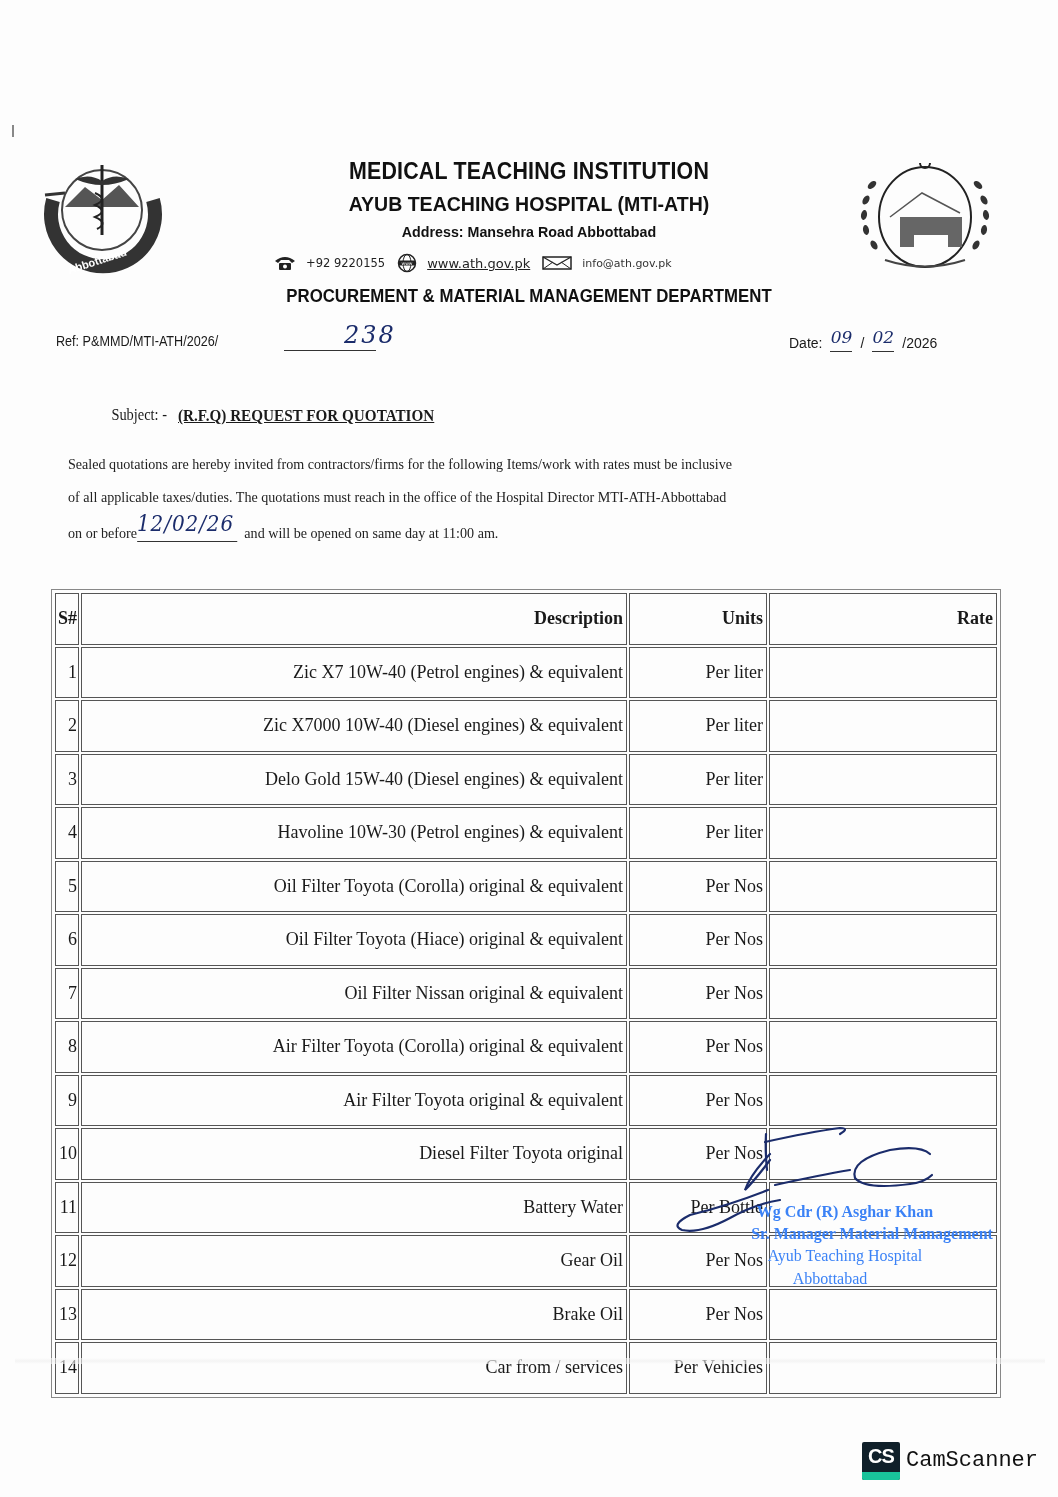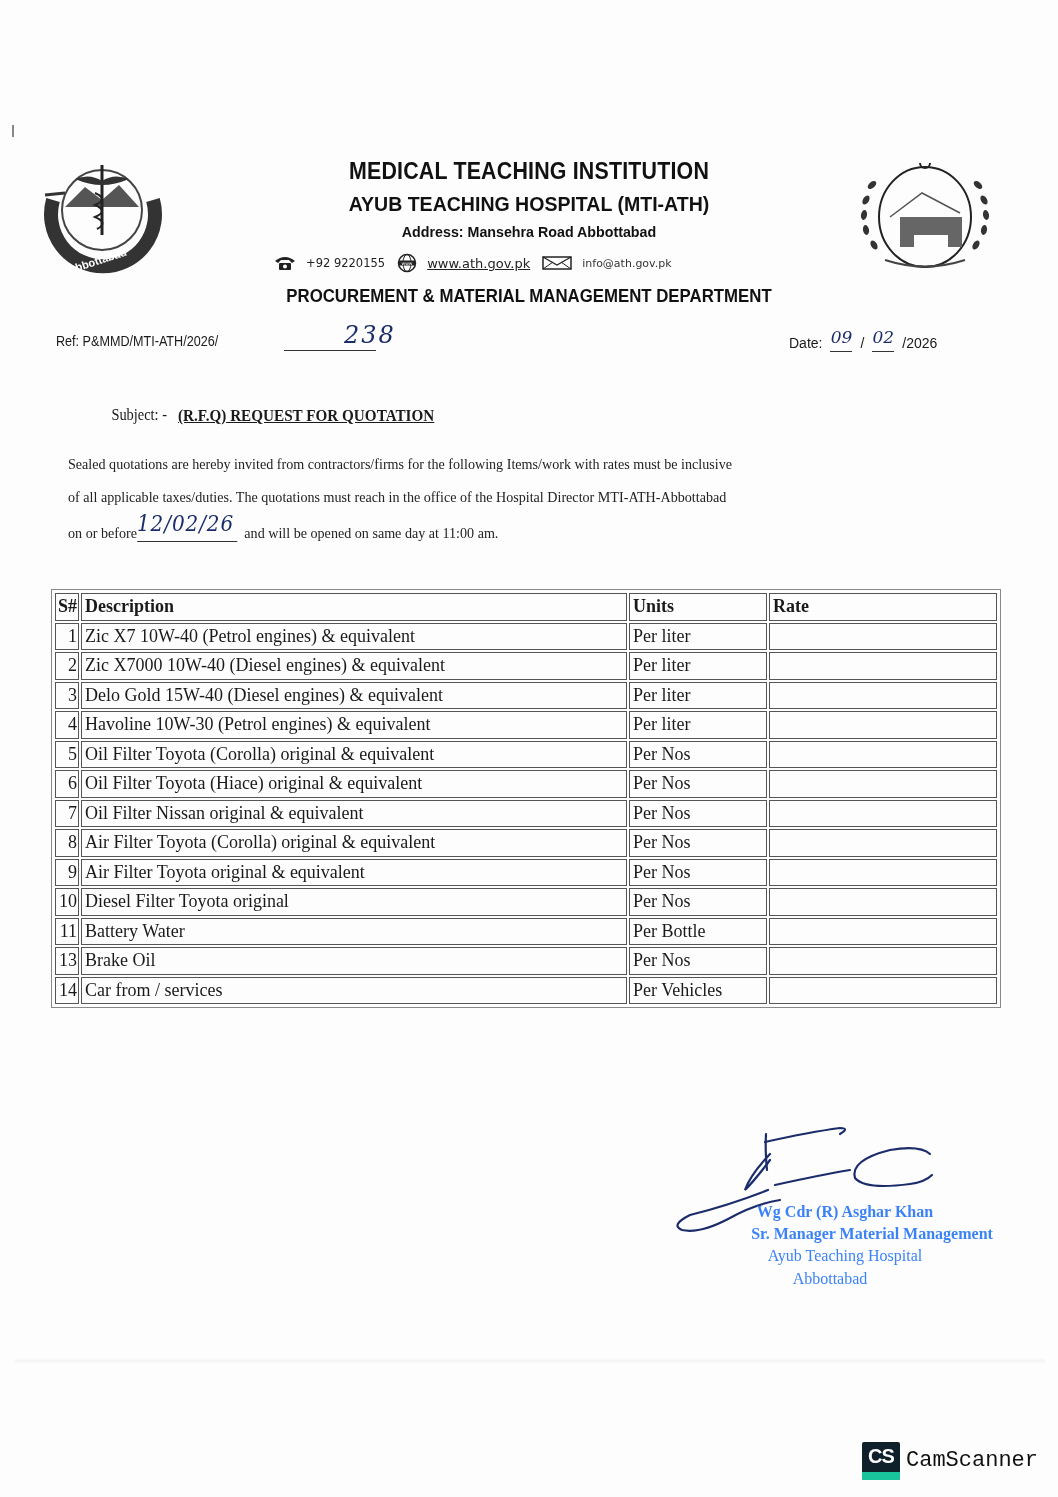--- a/index.html
+++ b/index.html
@@ -37,21 +37,21 @@
 
     .para { position: absolute; left: 68px; width: 930px; font-family: "Liberation Serif", serif; font-size: 15.5px; color: #222; white-space: nowrap; transform-origin: left; }
     .para-1 { top: 455px; transform: scaleX(0.91); }
     .para-2 { top: 488px; transform: scaleX(0.91); }
     .para-3 { top: 523px; transform: scaleX(0.91); display: flex; align-items: flex-end; }
     .para-3 .deadline { display: inline-block; border-bottom: 1px solid #333; width: 110px; position: relative; height: 18px; margin: 0 8px 0 0; }
     .para-3 .deadline .hand { font-size: 22px; position: absolute; left: 0; top: -12px; letter-spacing: 1px; }
 
     .tbl-wrap { position: absolute; left: 51px; top: 589px; width: 946px; border: 1px solid #888; padding: 1px; }
     table { border-collapse: separate; border-spacing: 2px; width: 100%; font-family: "Liberation Serif", serif; font-size: 18px; color: #1a1a1a; }
-    th, td { border: 1px solid #555; height: 25.5px; padding: 0 3px; text-align: left; white-space: nowrap; }
+    th, td { border: 1px solid #555; height: 25.5px; padding: 12px 3px; text-align: right; white-space: nowrap; }
     th { font-weight: bold; font-size: 18px; }
     .c-sn { width: 20px; text-align: right; padding: 0 1px; }
     .c-desc { width: 538px; }
     .c-units { width: 130px; }
     .c-rate { width: auto; }
 
     .sig-svg { position: absolute; left: 670px; top: 1120px; width: 300px; height: 120px; }
     .sig { position: absolute; left: 660px; width: 400px; text-align: center; font-family: "Liberation Serif", serif; color: #3b82f6; }
     .sig-1 { top: 1203px; font-weight: bold; font-size: 16px; left: 645px; }
     .sig-2 { top: 1225px; font-weight: bold; font-size: 16px; left: 672px; }
@@ -233,20 +233,26 @@
             <td class="c-units">Per Nos</td>
             <td class="c-rate"></td>
           </tr>
           <tr>
             <td class="c-sn">11</td>
             <td class="c-desc">Battery Water</td>
             <td class="c-units">Per Bottle</td>
             <td class="c-rate"></td>
           </tr>
           <tr>
+            <td class="c-sn">12</td>
+            <td class="c-desc">Gear Oil</td>
+            <td class="c-units">Per Nos</td>
+            <td class="c-rate"></td>
+          </tr>
+          <tr>
             <td class="c-sn">13</td>
             <td class="c-desc">Brake Oil</td>
             <td class="c-units">Per Nos</td>
             <td class="c-rate"></td>
           </tr>
           <tr>
             <td class="c-sn">14</td>
             <td class="c-desc">Car from / services</td>
             <td class="c-units">Per Vehicles</td>
             <td class="c-rate"></td>

